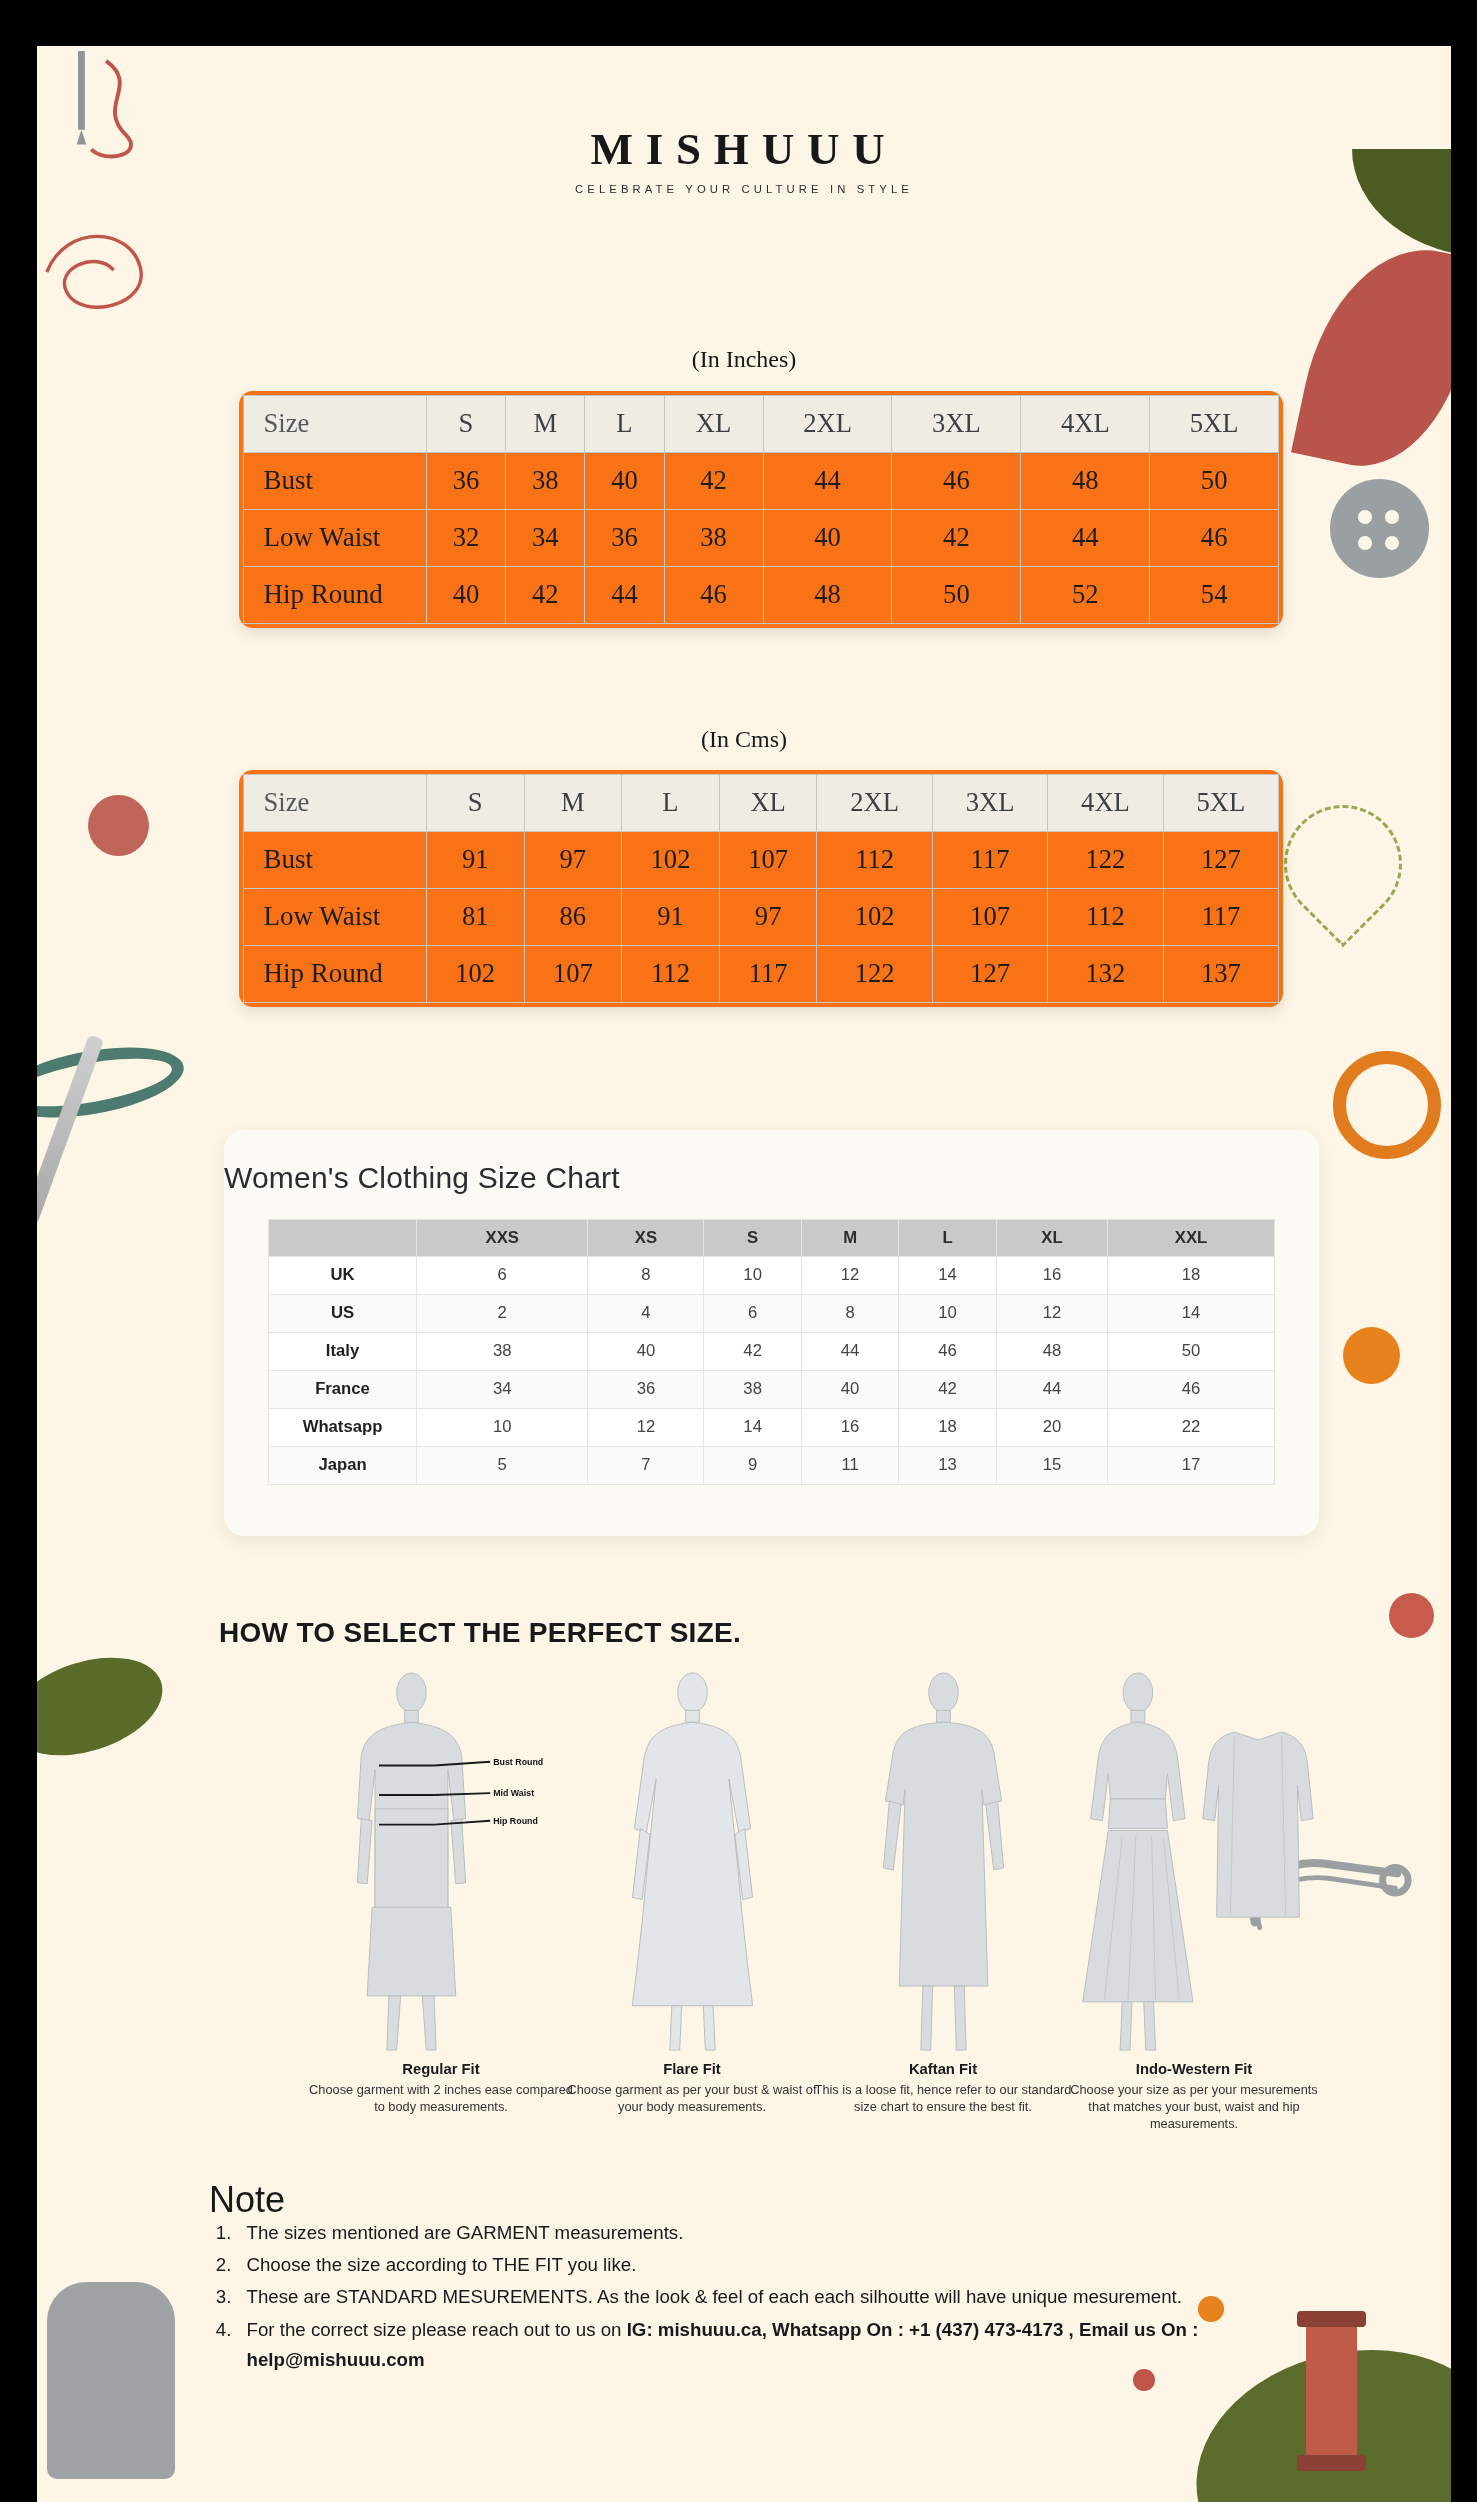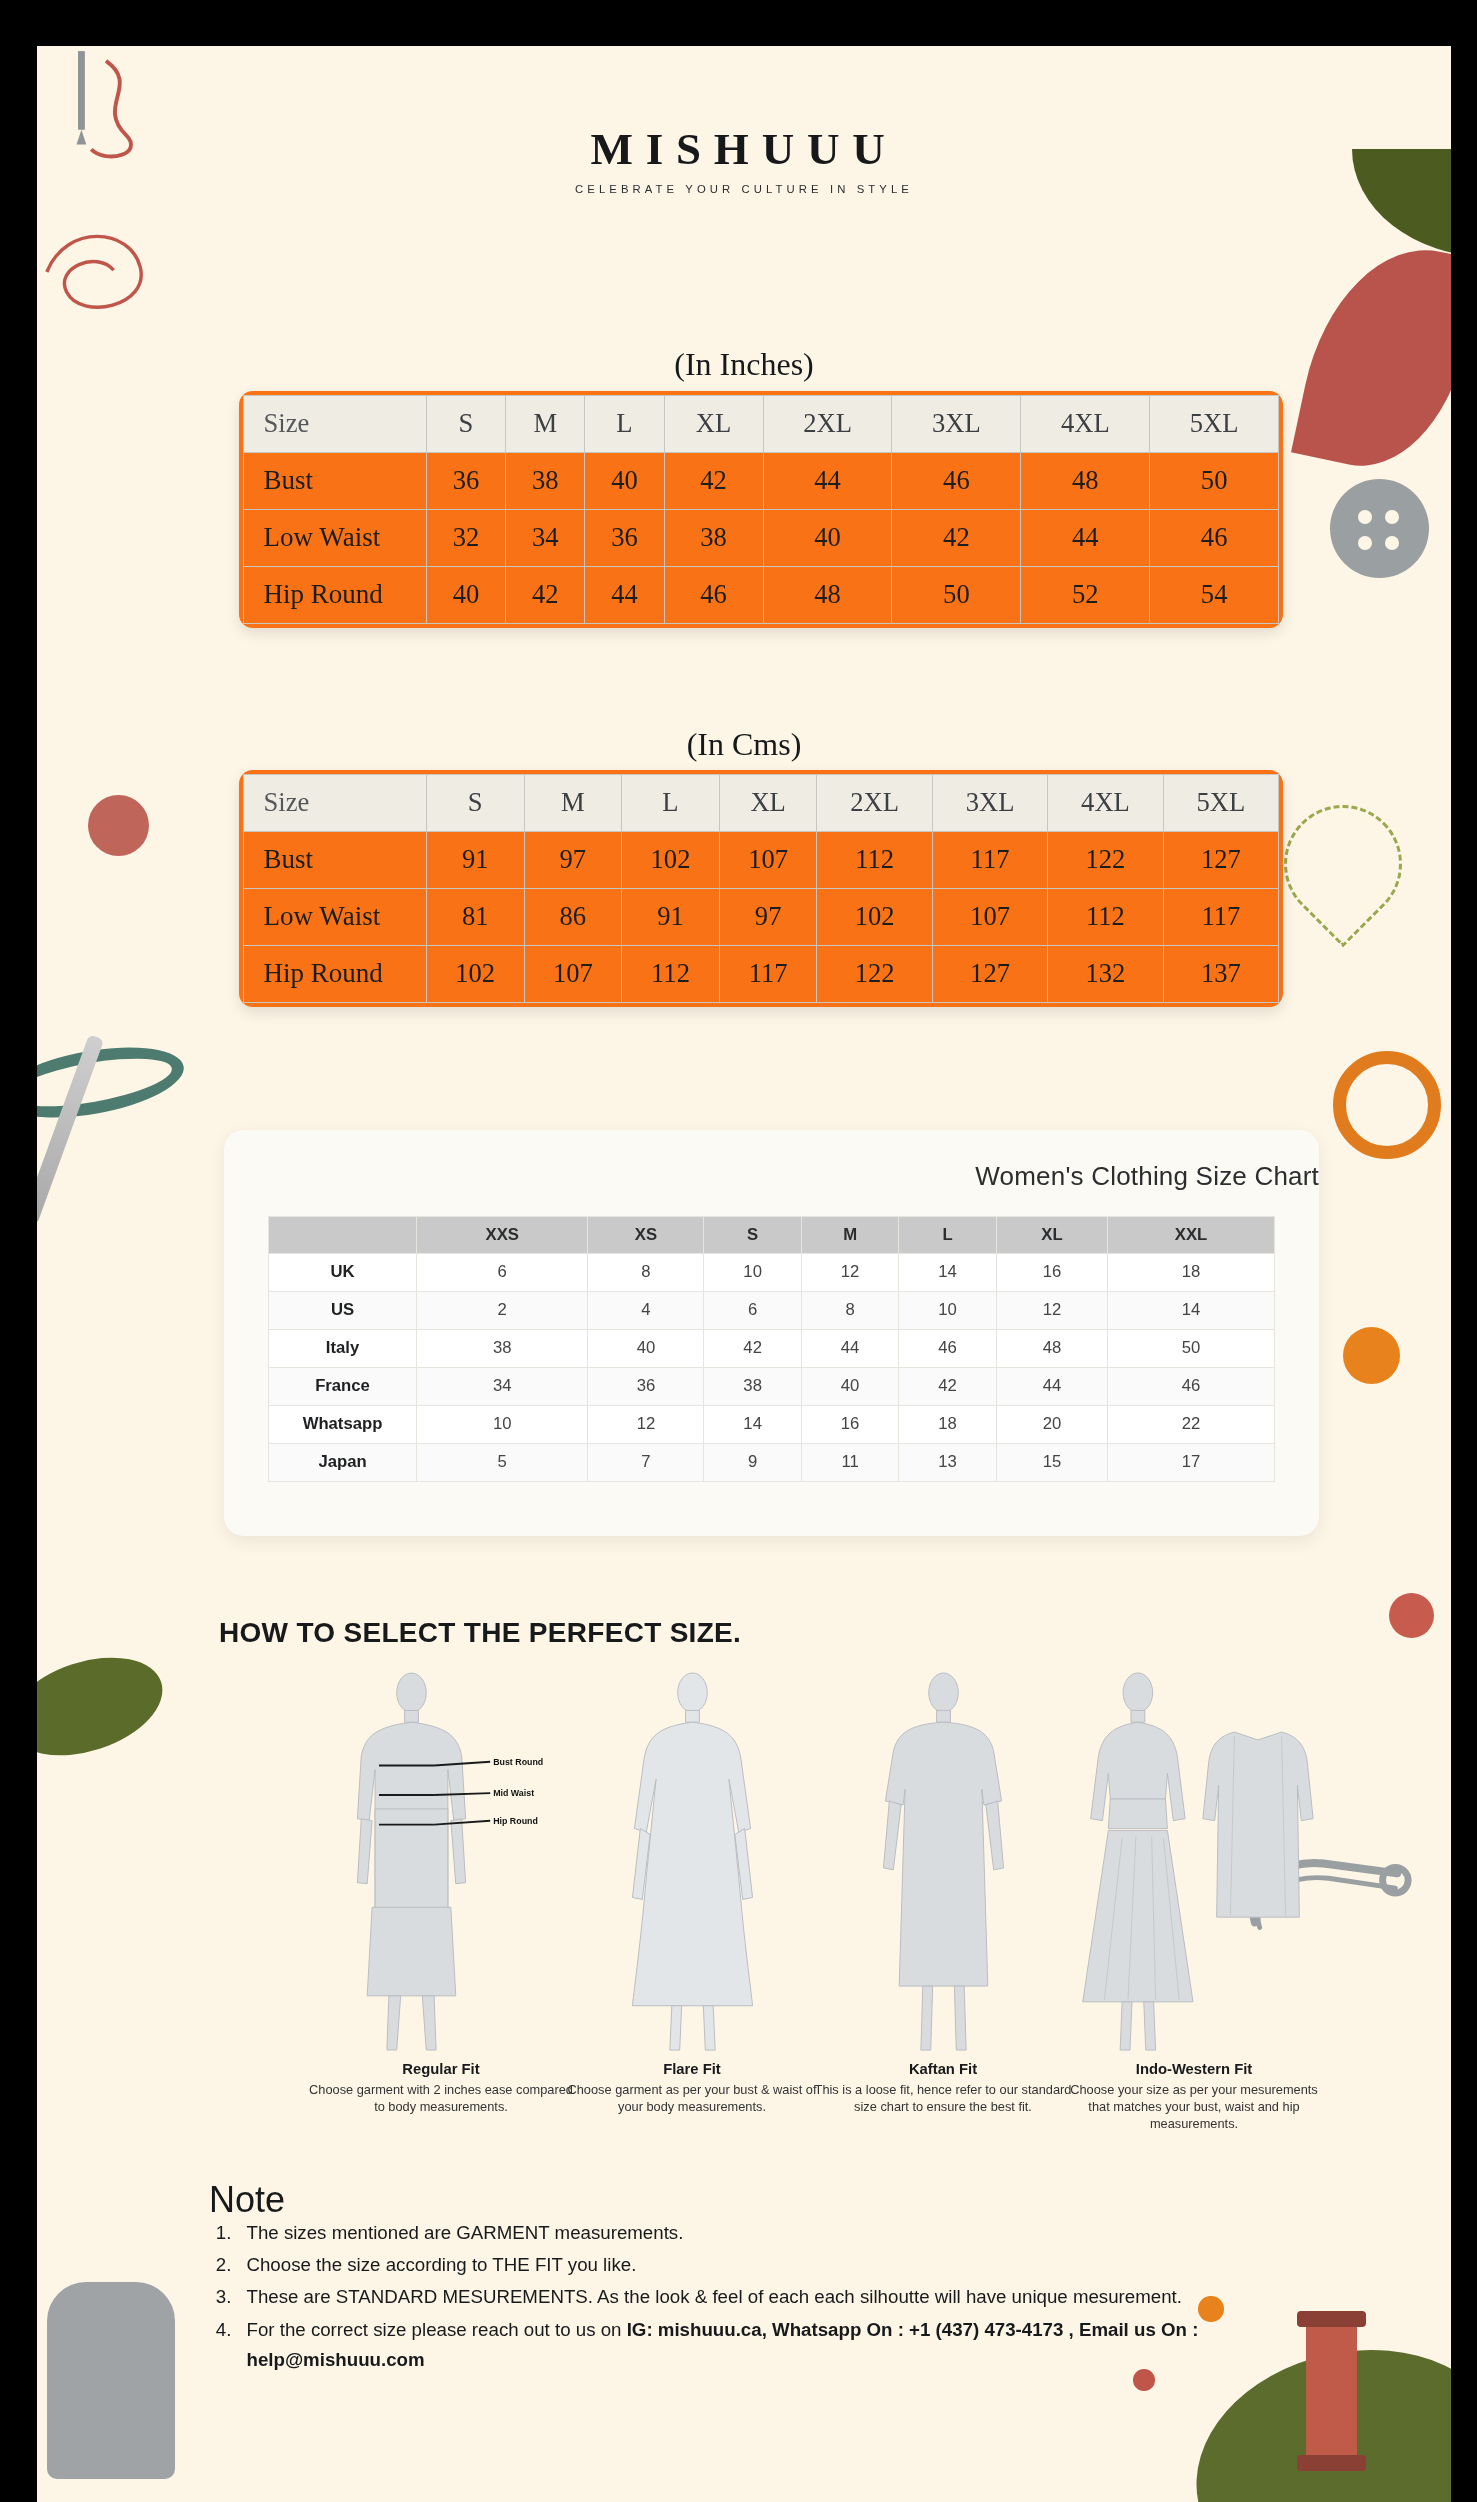--- a/index.html
+++ b/index.html
@@ -120,21 +120,21 @@
     font-family: "Liberation Serif", serif;
     font-size: 45px; letter-spacing: 12.8px; font-weight: 700; color: #16181a;
   }
   .logo-sub {
     margin-top: 7.9px; font-size: 11.3px; letter-spacing: 4.1px; color: #2b2d2f;
   }
 
   
   .sec-caption {
     position: absolute; left: 0; right: 0; text-align: center;
-    font-family: "Liberation Serif", serif; font-size: 32px; color: #16181a;
+    font-family: "Liberation Serif", serif; font-size: 24px; color: #16181a;
   }
   #cap-inches { top: 300px; }
   #cap-cms { top: 680px; }
 
   
   .sizetable-wrap {
     position: absolute;
     background: #f97316;
     border-radius: 13.8px;
     box-shadow: 0 5.9px 13.8px rgba(0,0,0,.10);
@@ -164,22 +164,22 @@
 
   
   #wcard {
     position: absolute; left: 187px; top: 1084px;
     width: 1095px; height: 406px;
     background: #fcfaf4;
     border-radius: 19.7px;
     box-shadow: 0 5.9px 17.7px rgba(0,0,0,.07);
   }
   #wcard h2 {
-    text-align: right; font-weight: 400; color: #2b2d2f;
-    font-size: 26px; padding-top: 31.5px; letter-spacing: 0.2px;
+    text-align: left; font-weight: 400; color: #2b2d2f;
+    font-size: 30px; padding-top: 31.5px; letter-spacing: 0.2px;
   }
   table.wchart {
     border-collapse: collapse;
     width: 1007px; margin: 23.6px auto 0 auto;
     font-size: 16.7px; color: #2b2d2f;
   }
   table.wchart th {
     background: #c9c9c9; color: #2b2d2f; font-weight: 700;
     height: 37px; font-size: 16.7px; border: 1px solid #e6e4de;
   }

